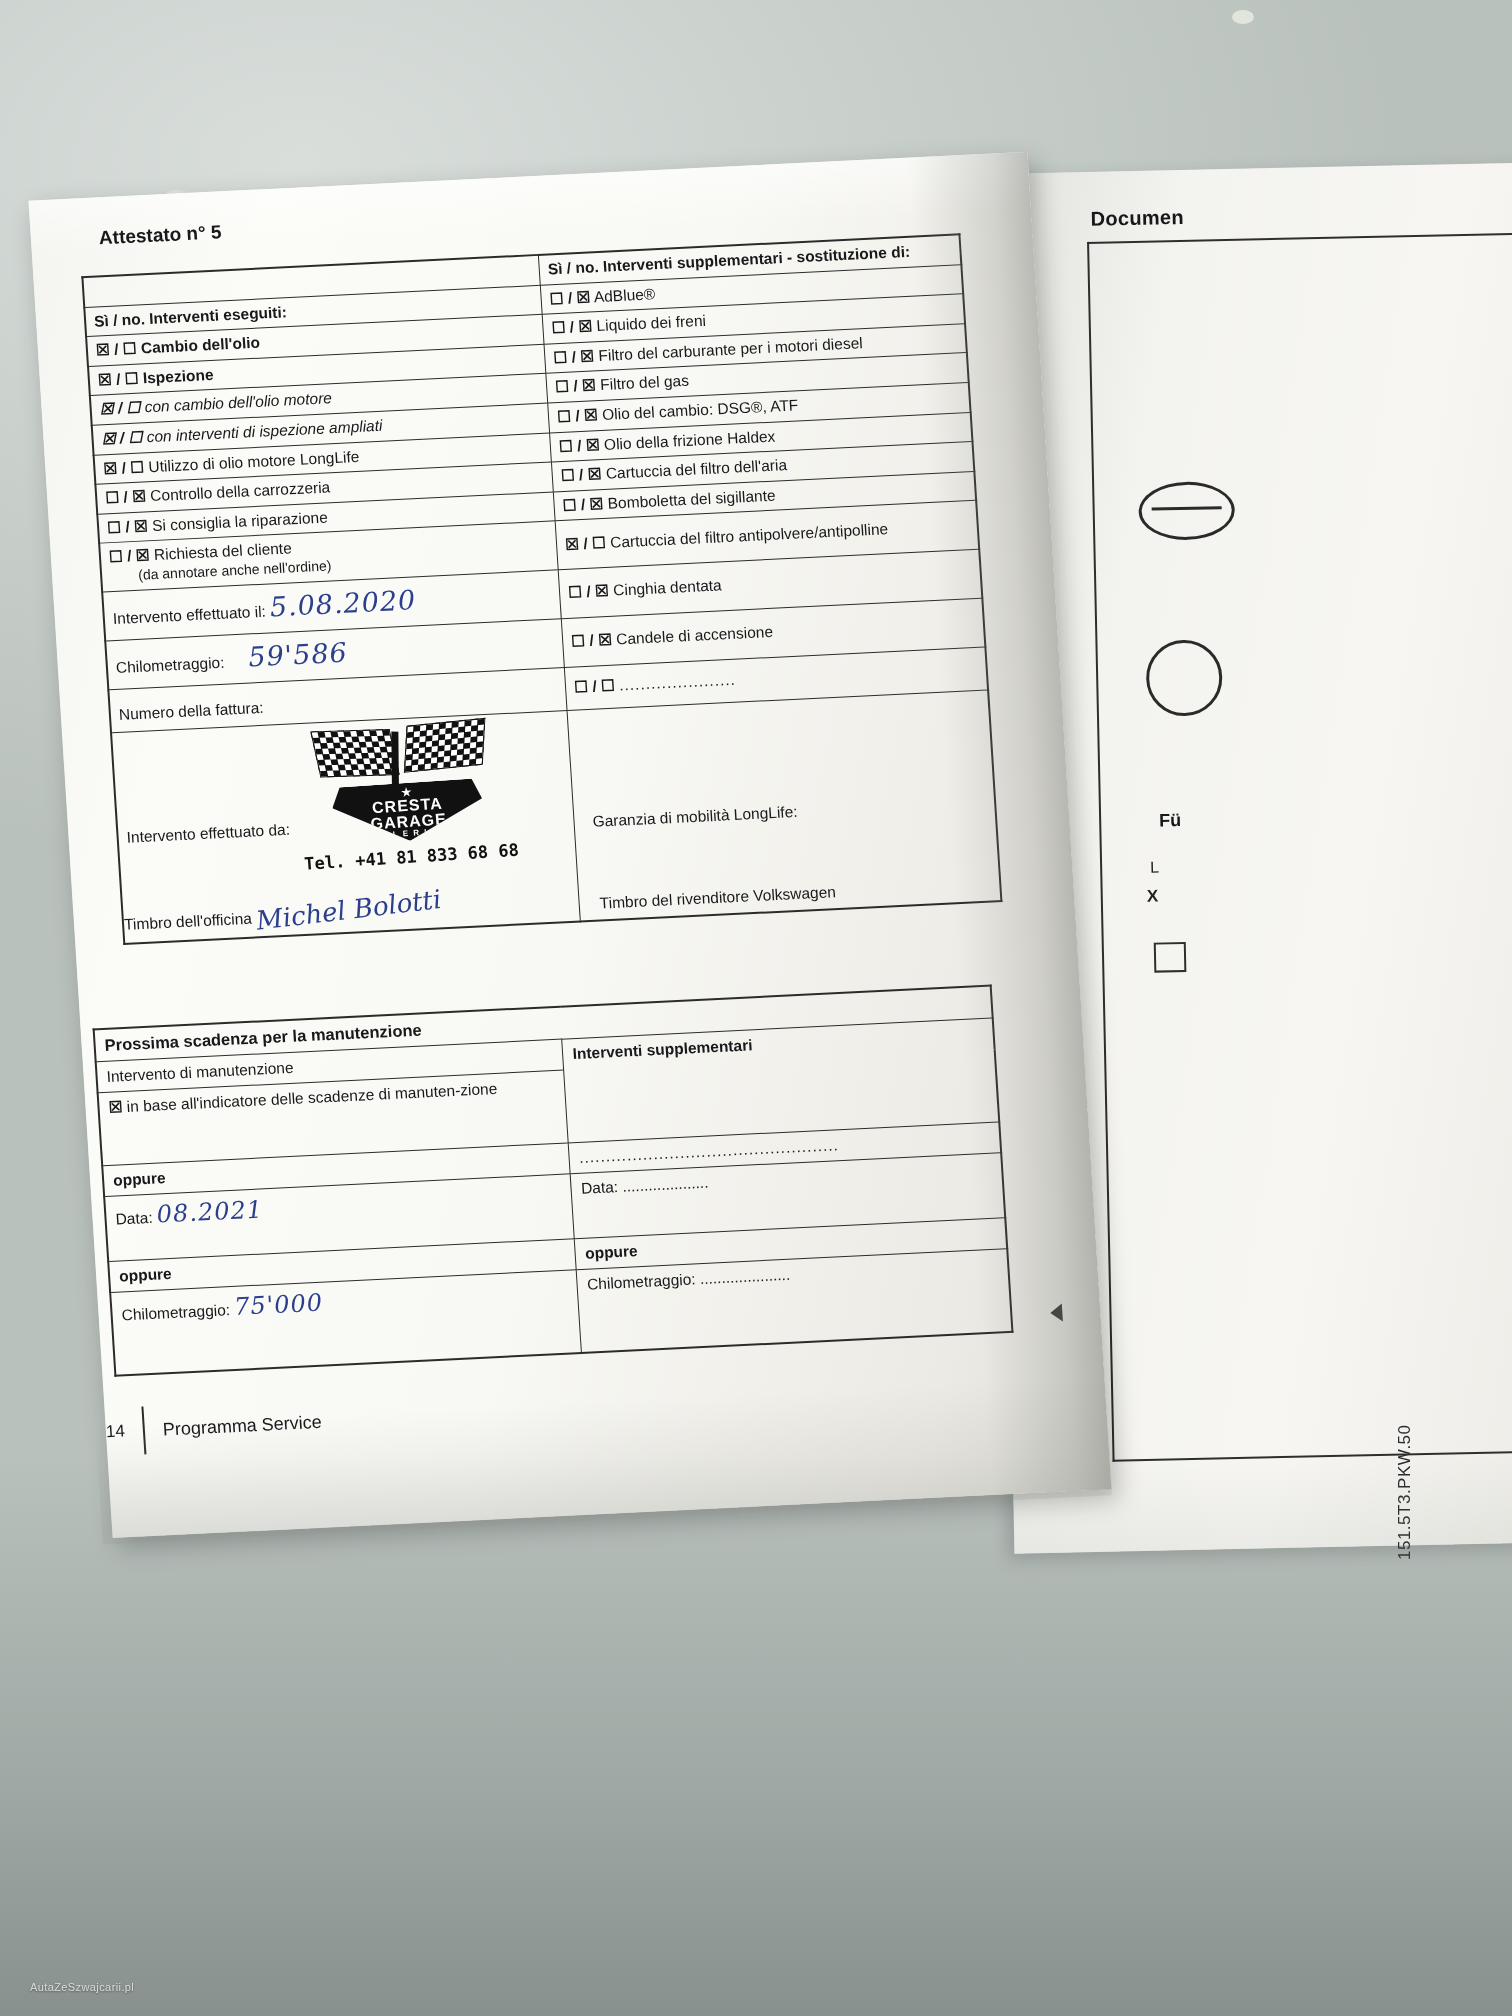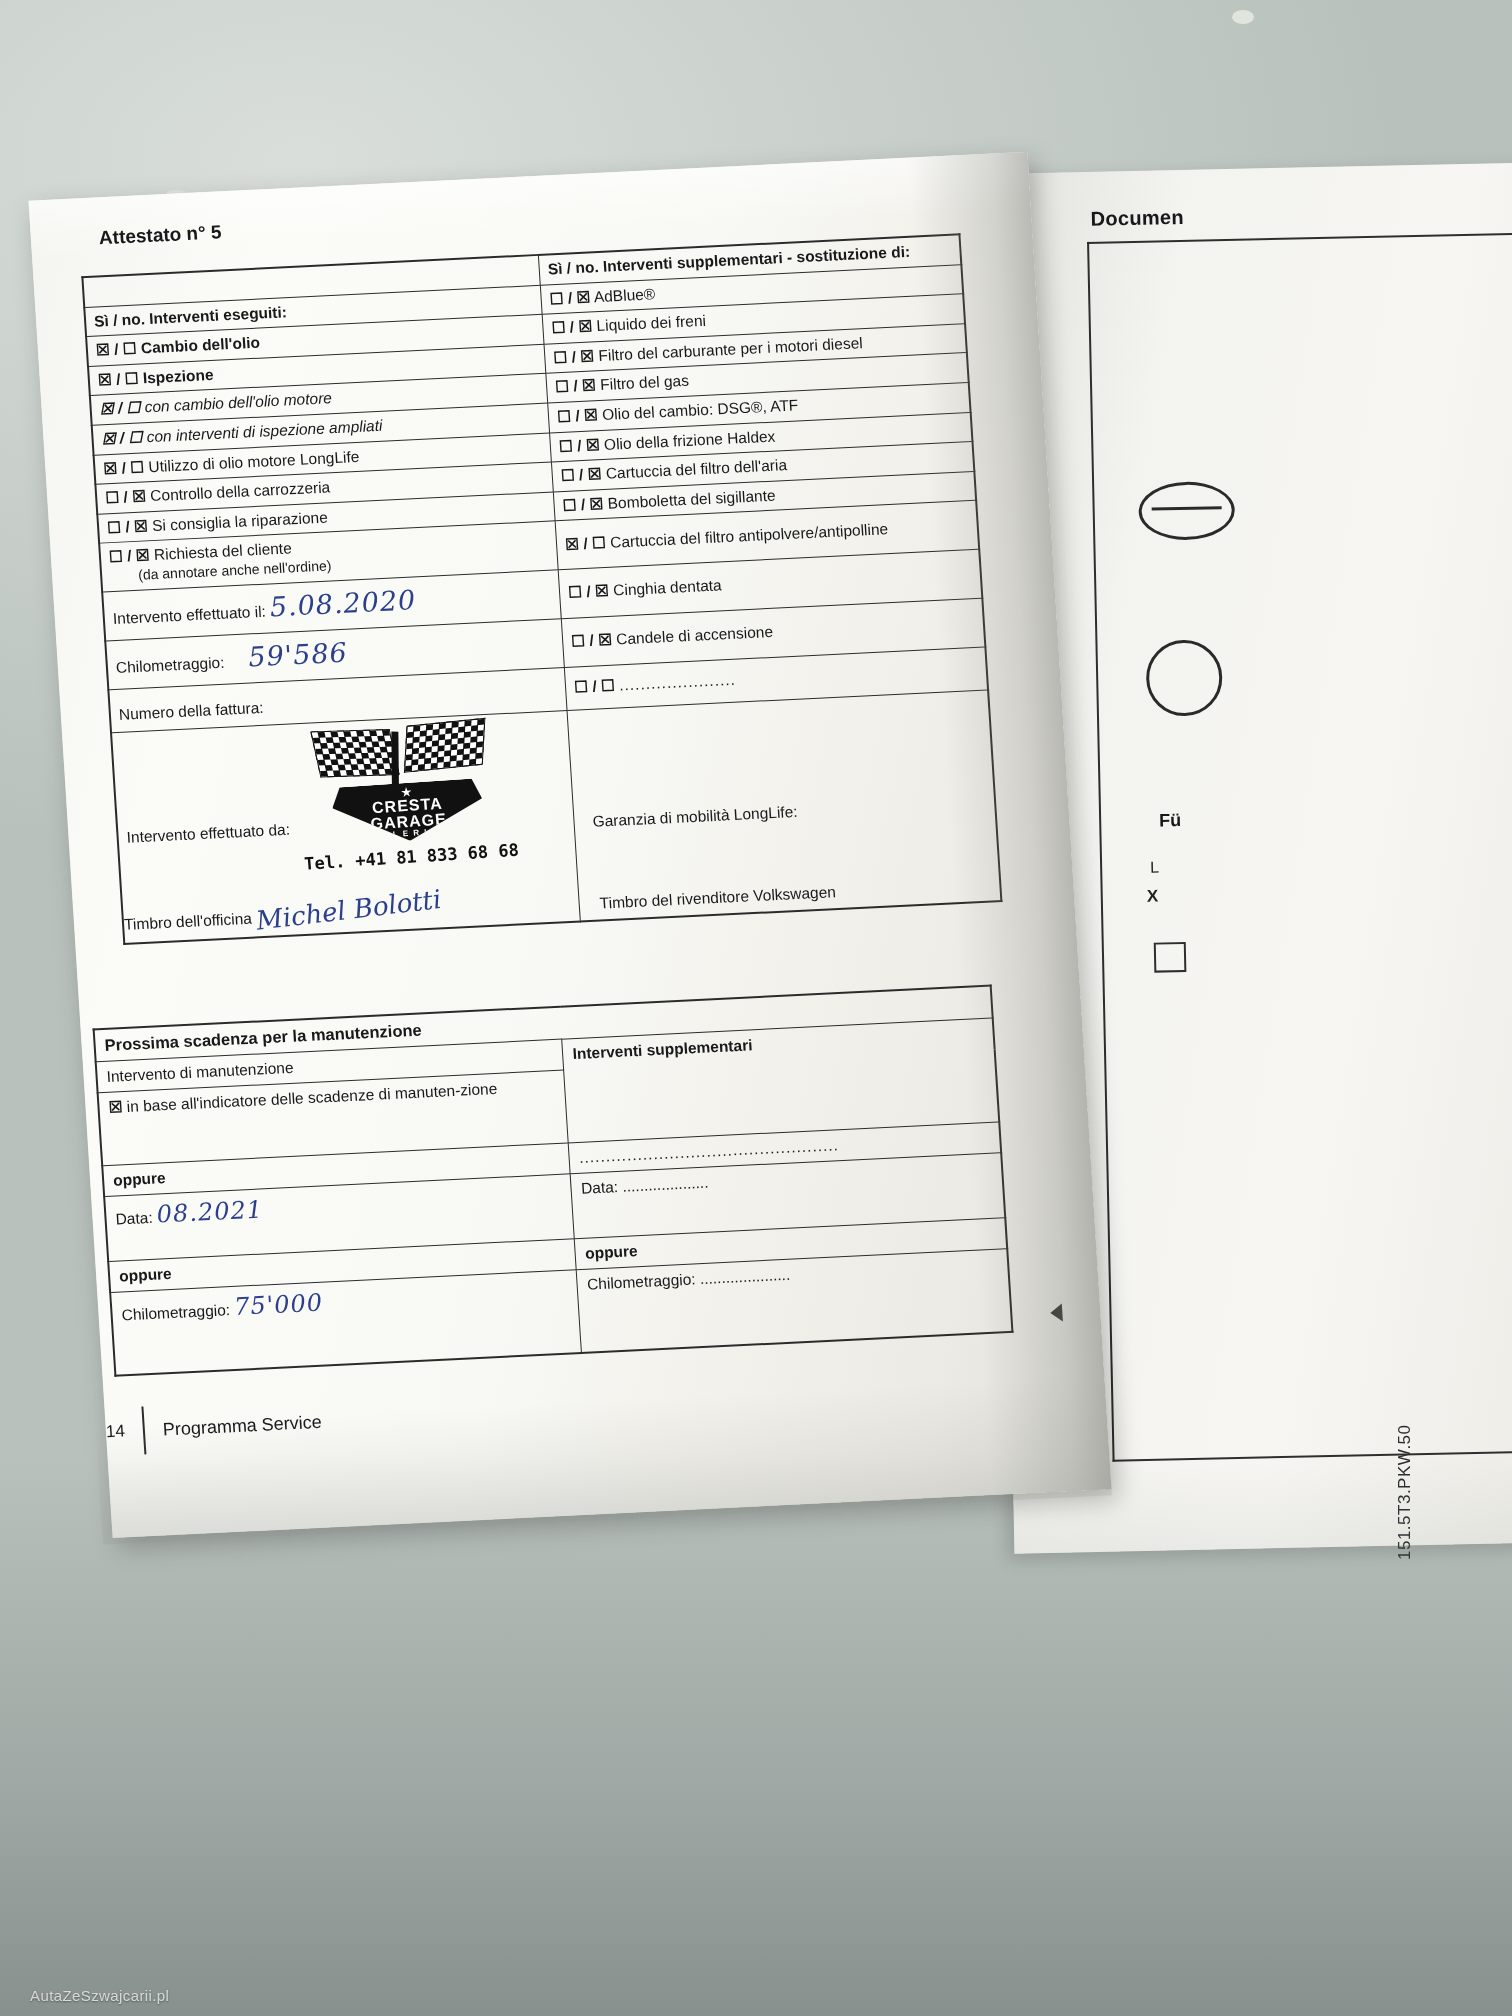--- a/index.html
+++ b/index.html
@@ -269,22 +269,22 @@
   .tri {
     position:absolute; right: 18px; top: 1122px;
     width: 0; height: 0;
     border-top: 9px solid transparent;
     border-bottom: 9px solid transparent;
     border-right: 12px solid #2b2b2b;
   }
 
   .watermark {
     position: absolute;
-    left: 30px; bottom: 12px;
-    font-size: 15px;
+    left: 30px; bottom: 23px;
+    font-size: 11px;
     color: rgba(250,250,250,0.75);
     text-shadow: 0 1px 2px rgba(0,0,0,0.4);
     letter-spacing: 0.4px;
   }
 </style>
 </head>
 <body>
 
 <div id="scene">
 

